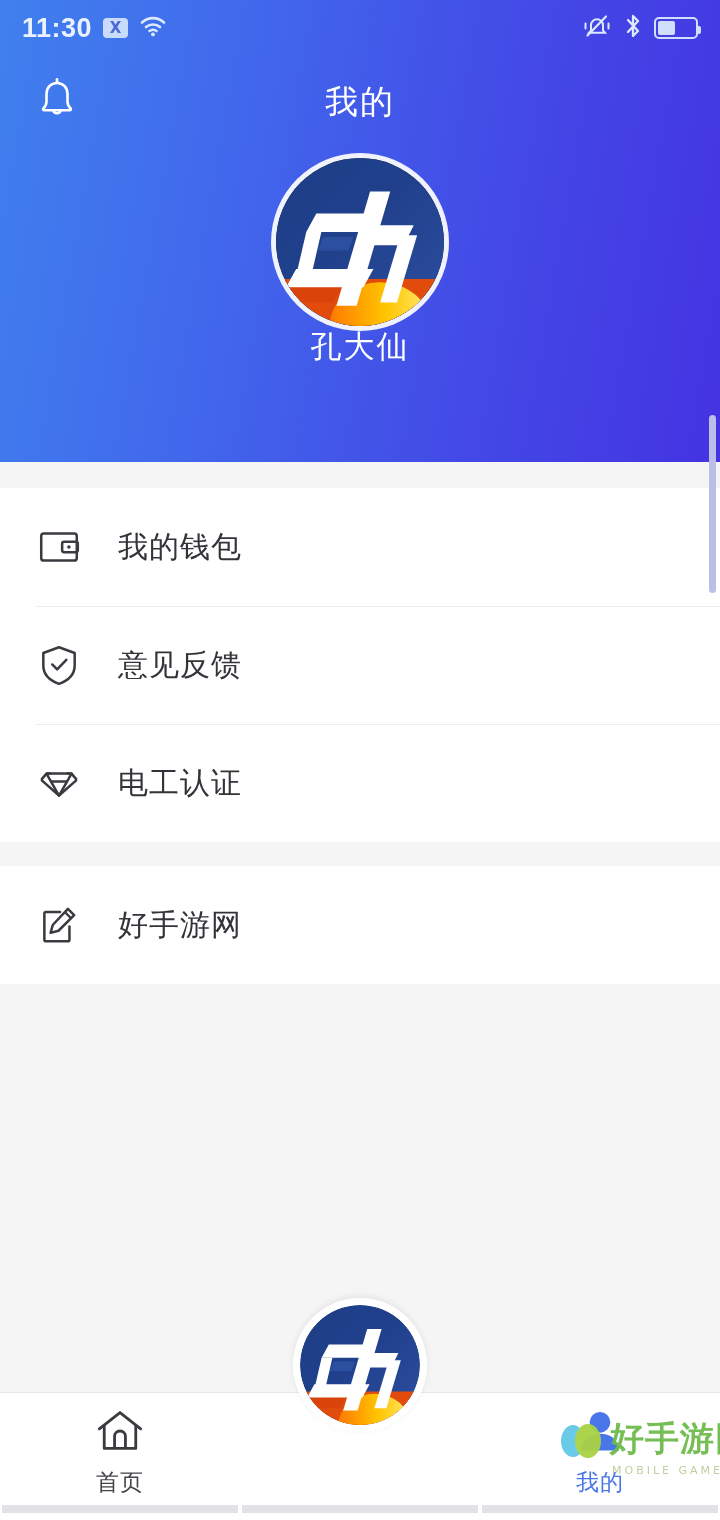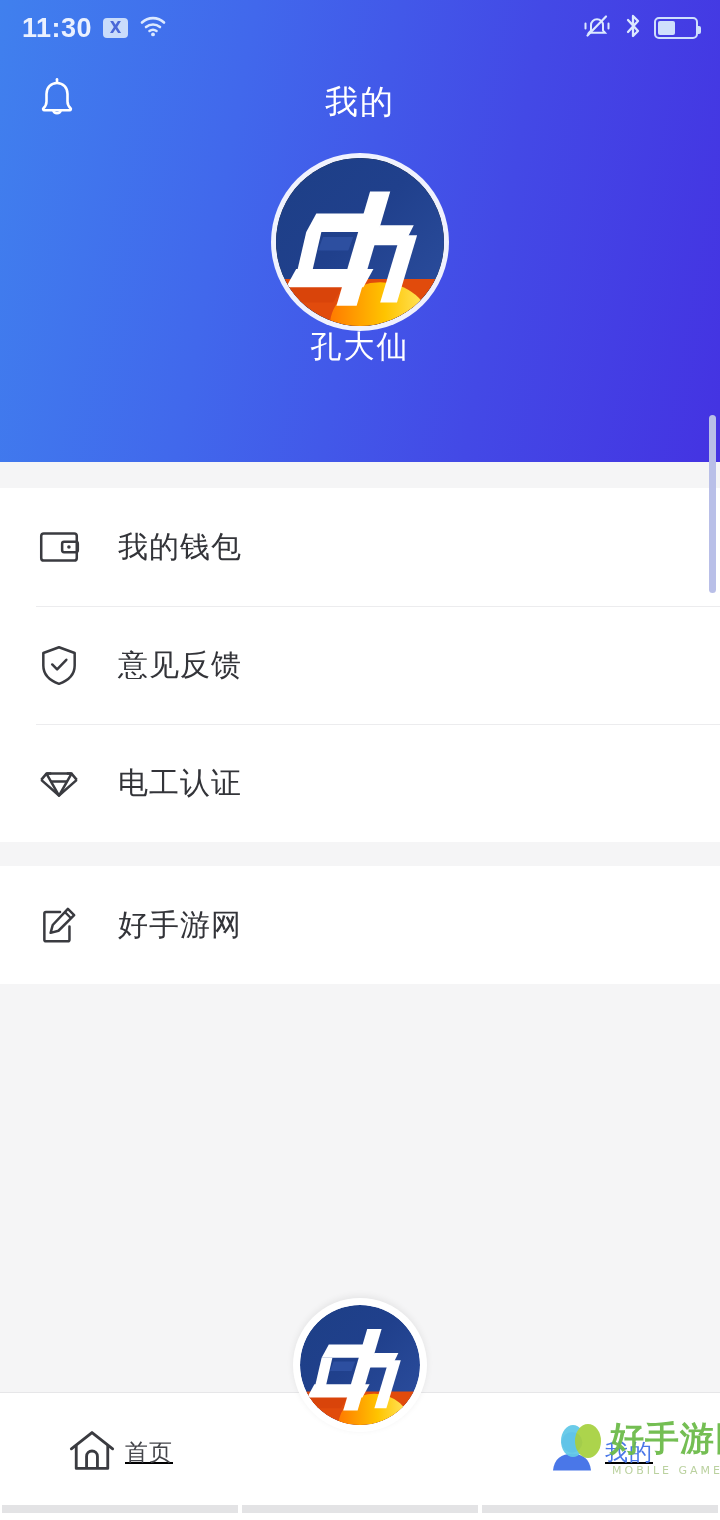--- a/index.html
+++ b/index.html
@@ -81,24 +81,23 @@
 
   .tail { height:408px; background:#f5f5f6; }
 
   
   .tabbar {
     position:absolute; left:0; bottom:22px; width:720px; height:106px;
     background:#ffffff; border-top:1px solid #e6e6e8;
     display:flex; align-items:flex-start; z-index:5;
   }
   .tab {
-    flex:1; height:100%; display:flex; 
+    flex:1; height:100%; display:flex; flex-direction:column;
     align-items:center; justify-content:center; padding-top:14px; gap:8px;
     cursor:pointer;
-    text-decoration:underline;
   }
   .tab .tlbl { font-size:23px; color:#44454a; letter-spacing:1px; }
   .tab.active .tlbl { color:#4a77e8; }
   .tab.spacer { pointer-events:none; }
 
   .fab {
     position:absolute; left:50%; transform:translateX(-50%);
     bottom:88px; width:134px; height:134px; border-radius:50%;
     background:#fff; padding:7px; z-index:9; cursor:pointer;
     box-shadow:0 -2px 7px rgba(0,0,0,.07);

